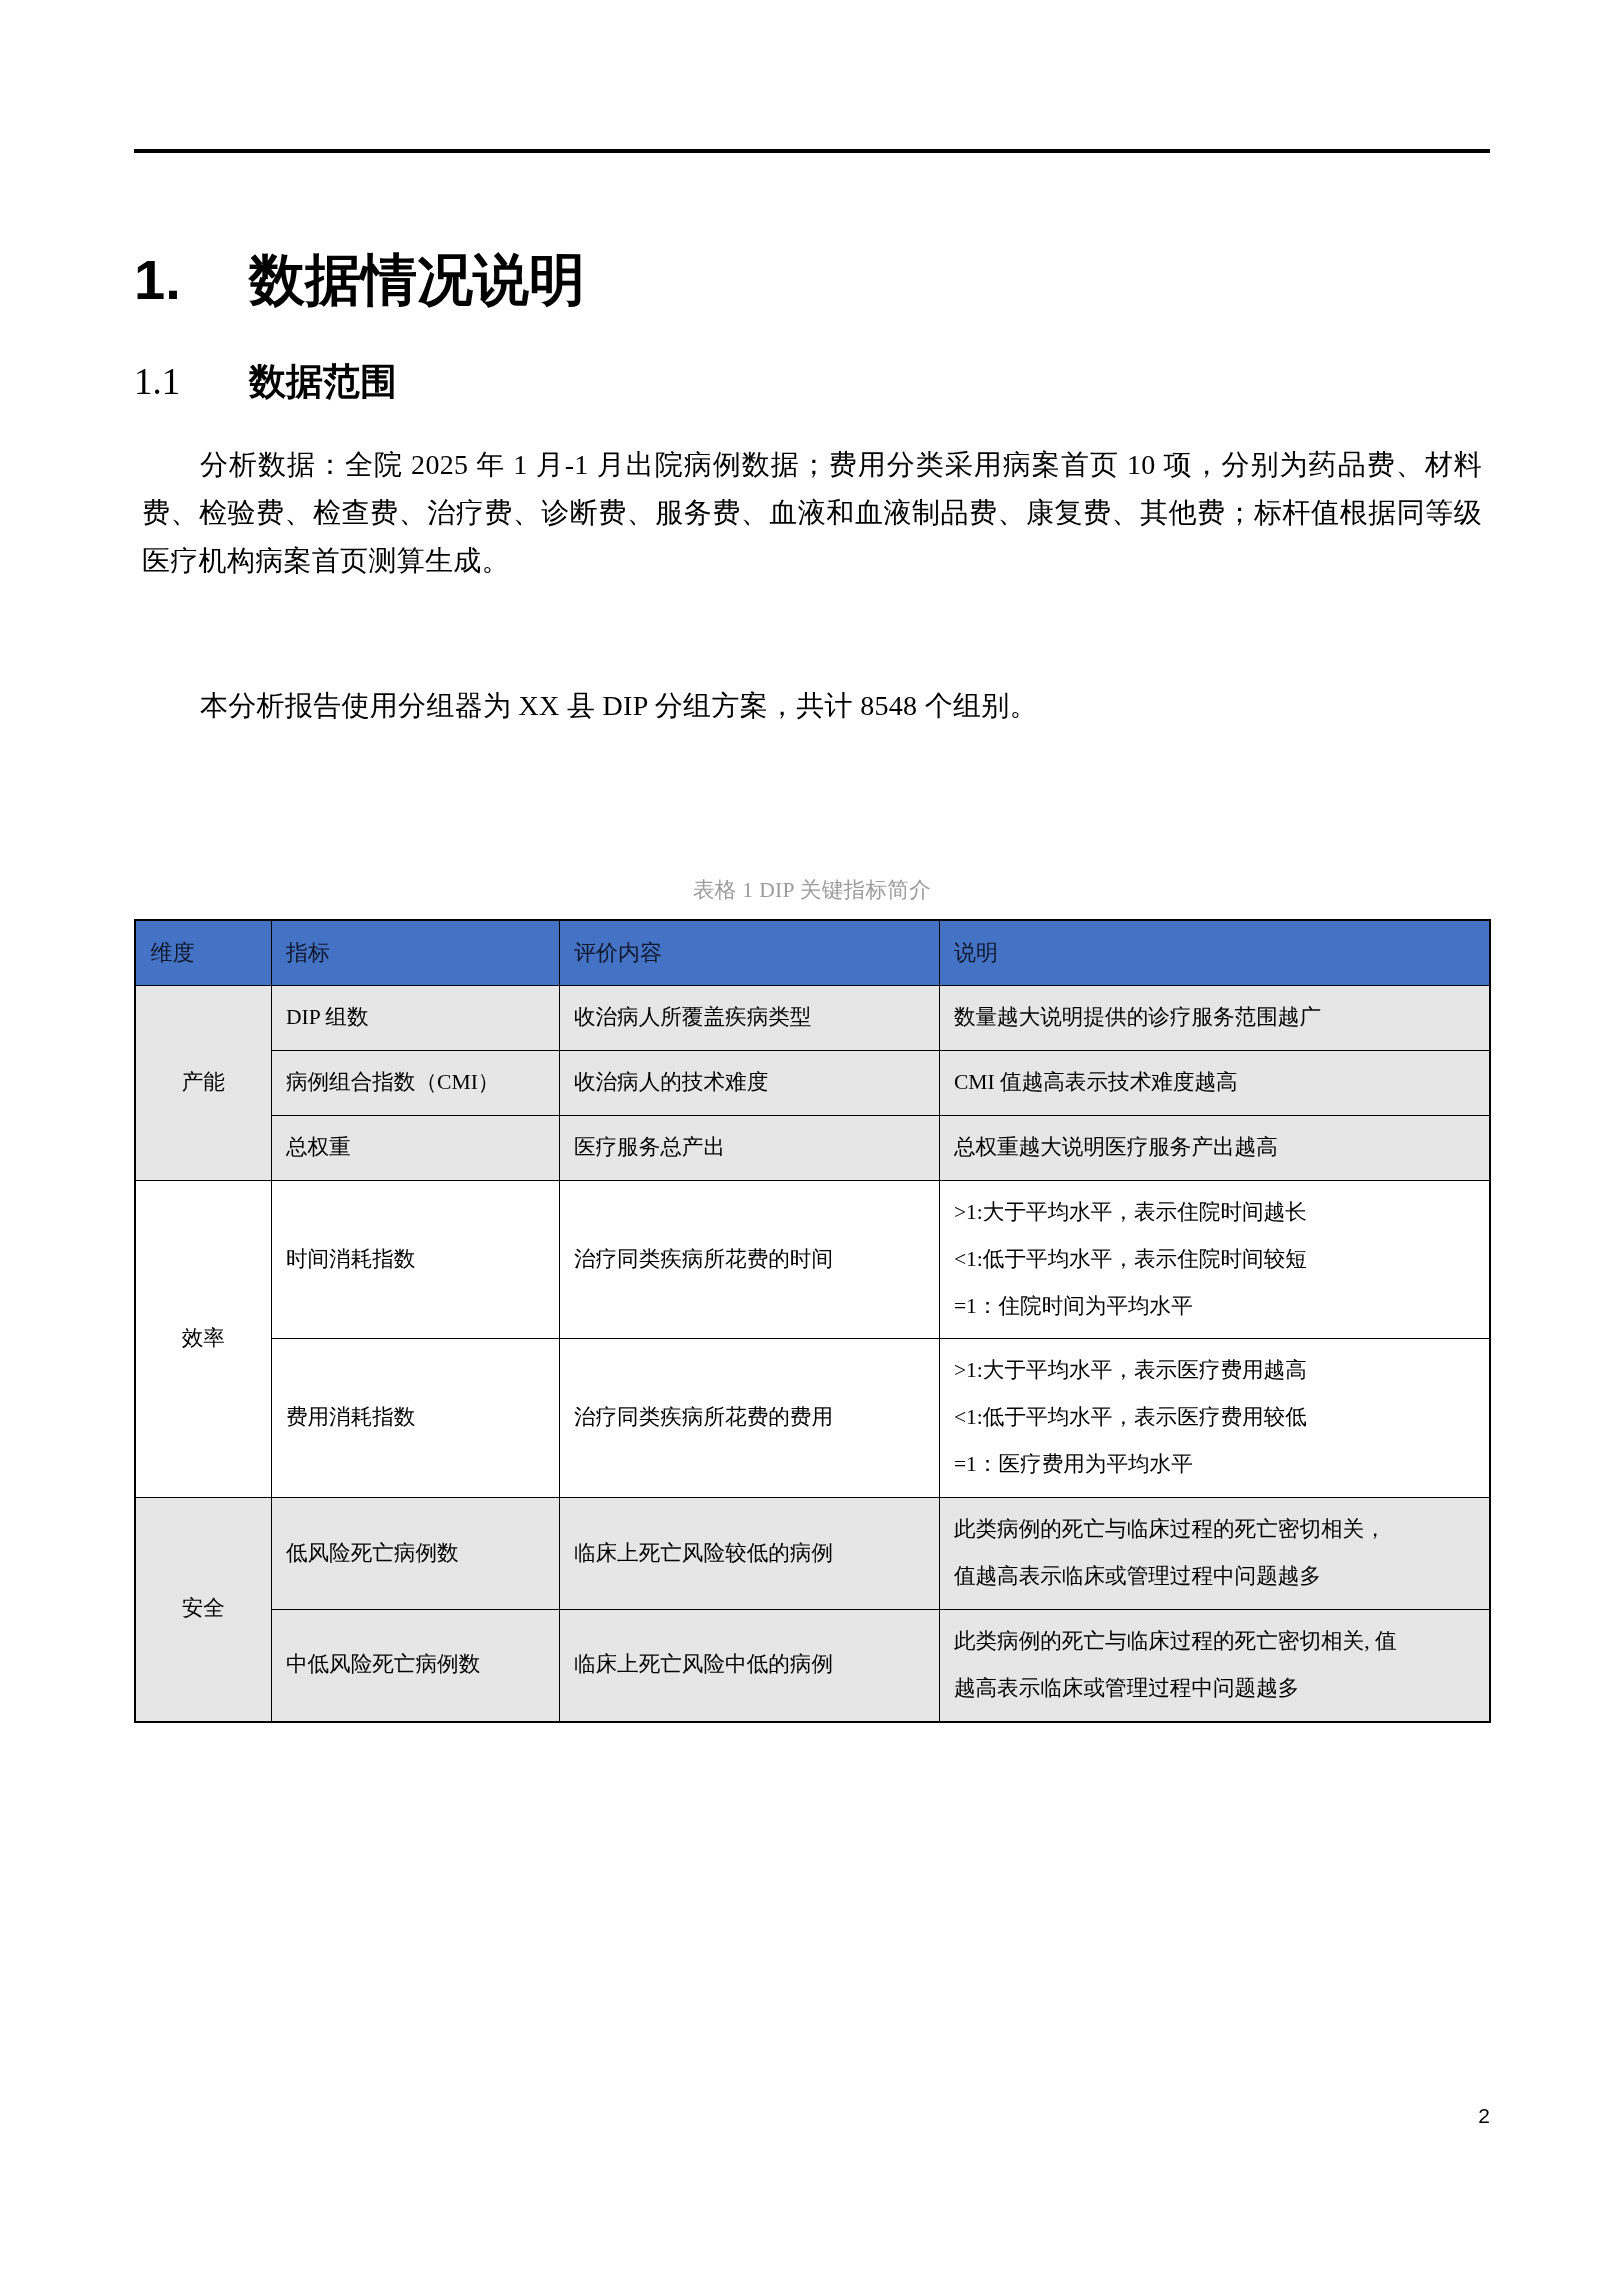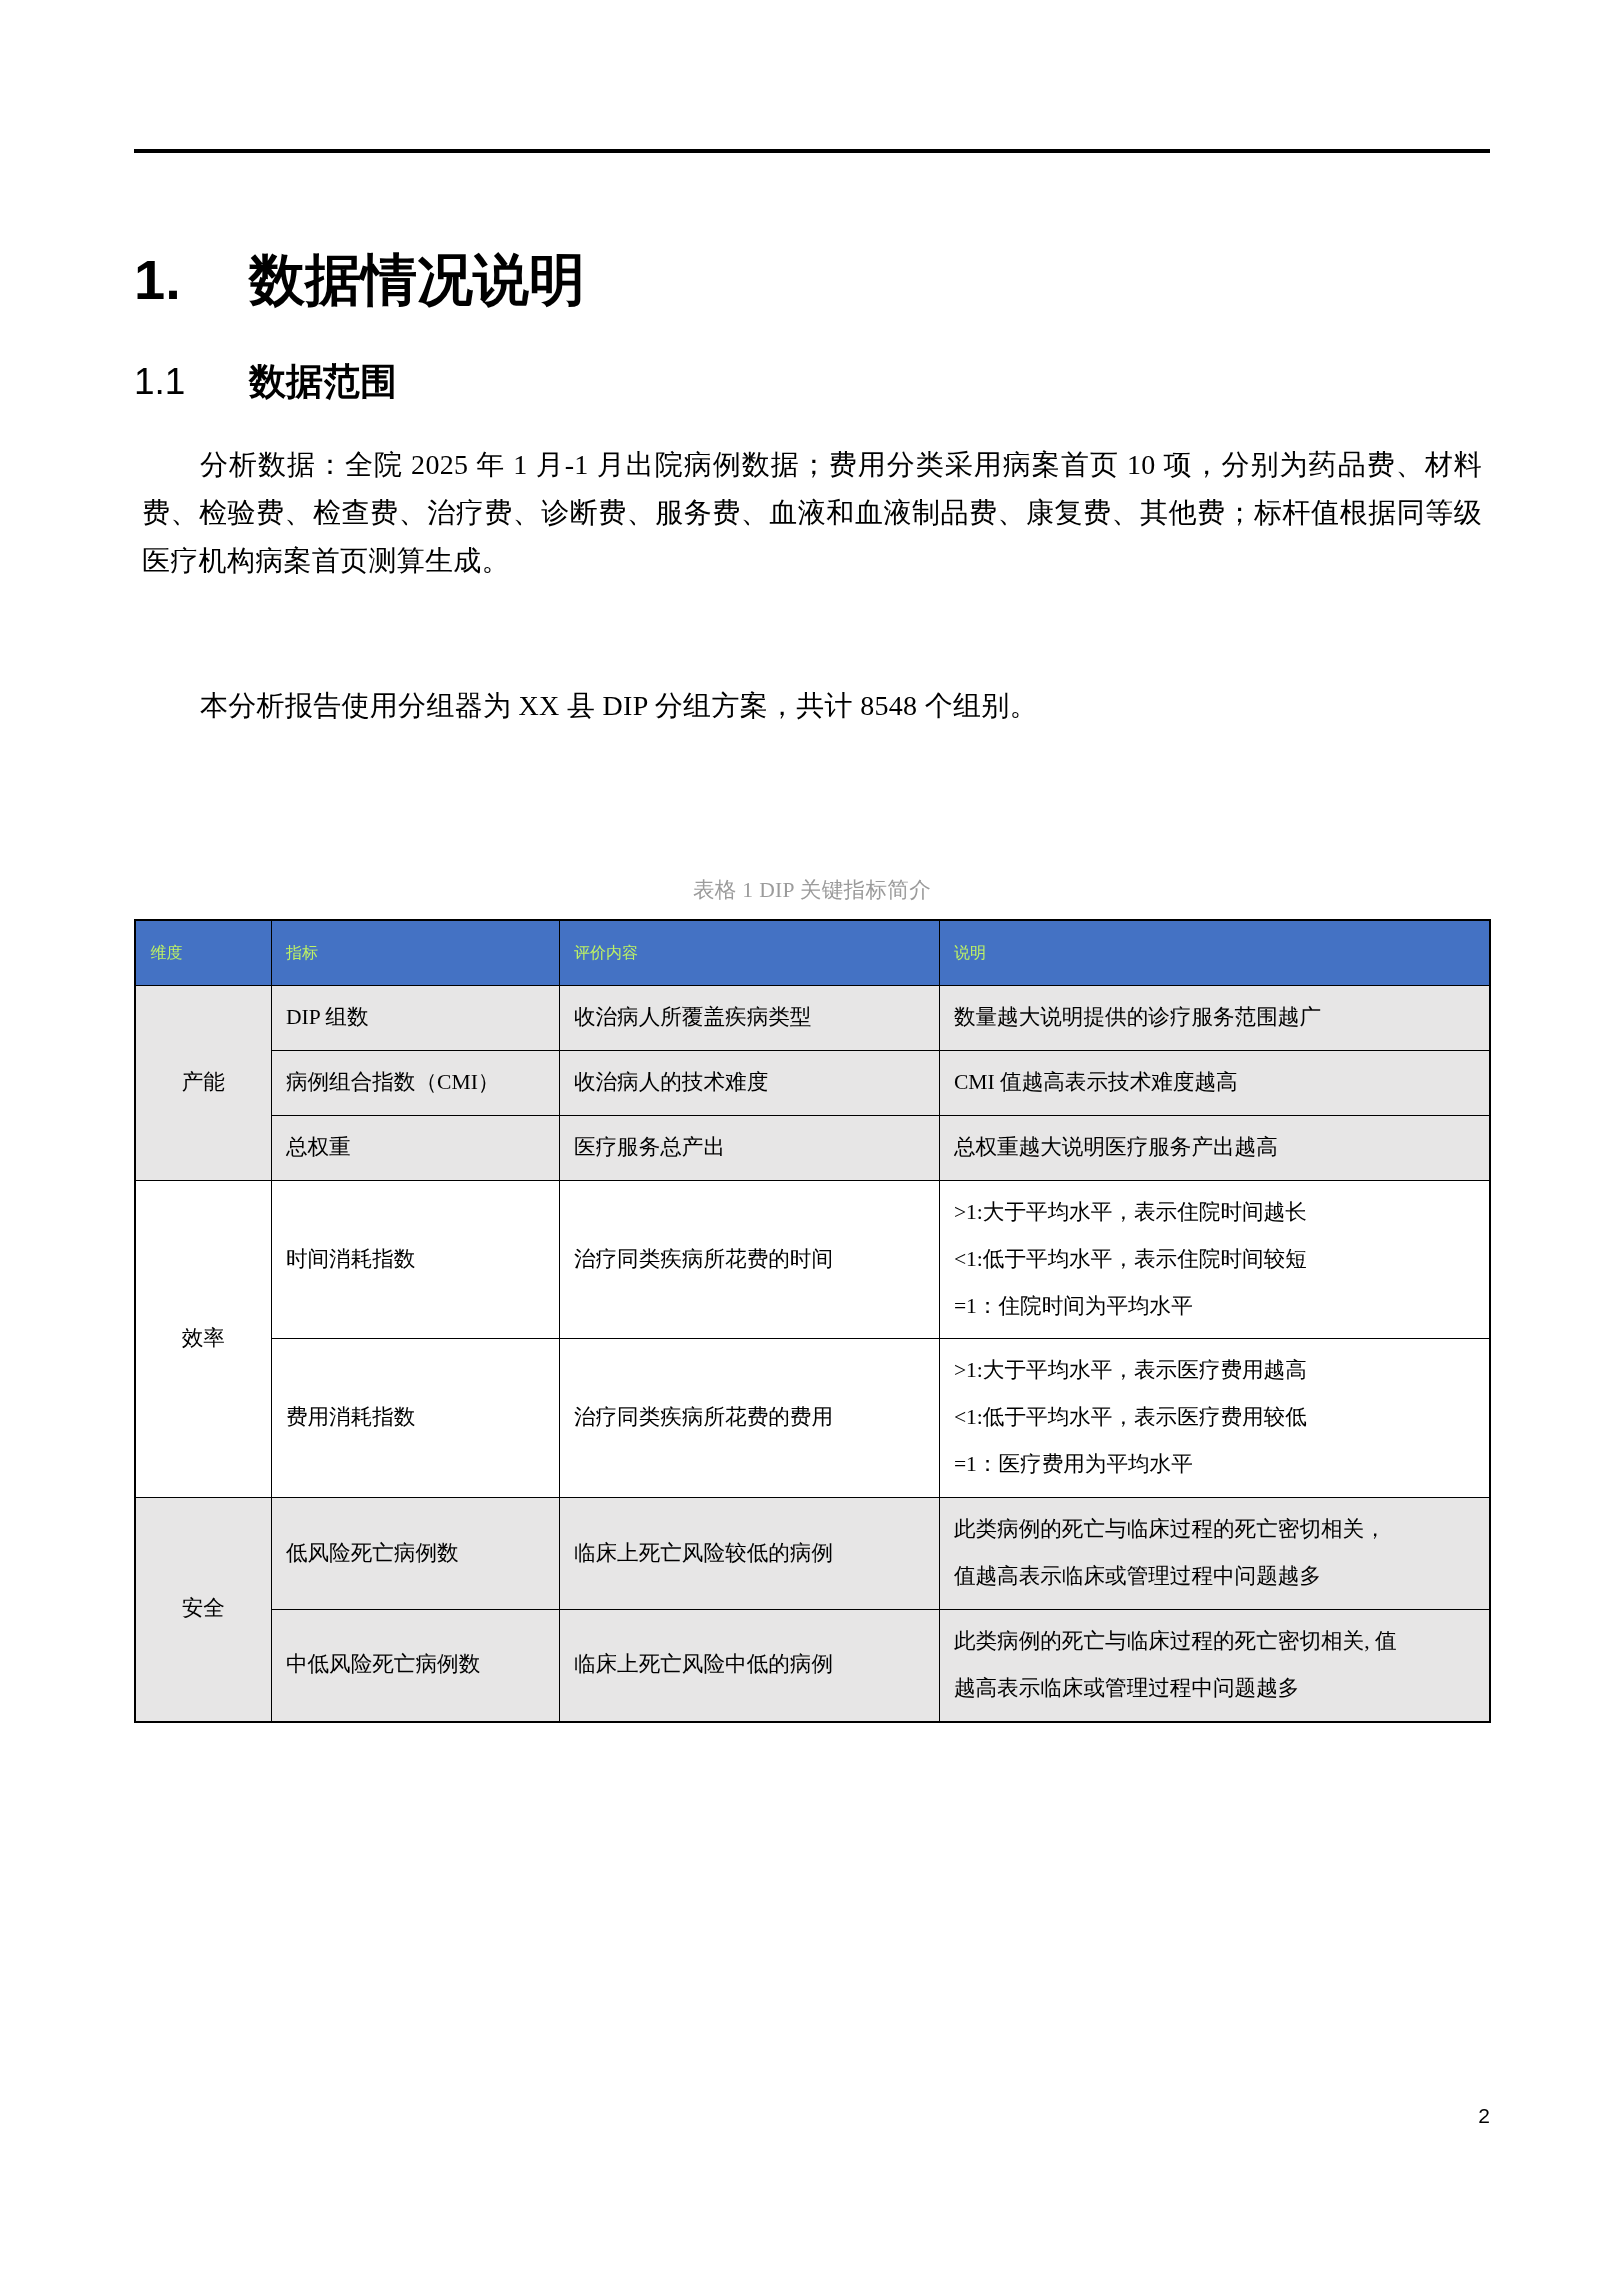--- a/index.html
+++ b/index.html
@@ -65,21 +65,21 @@
     align-items: baseline;
   }
   h1.doc-h1 .num {
     width: 115px;
     flex: 0 0 115px;
     font-family: "Liberation Sans", "DejaVu Sans", sans-serif;
   }
 
   h2.doc-h2 {
     margin: 0;
-    font-family: Liberation Sans, sans-serif;
+    font-family: Liberation Serif, serif;
     font-size: 37px;
     font-weight: 700;
     line-height: 1.2;
     display: flex;
     align-items: baseline;
   }
   h2.doc-h2 .num {
     width: 115px;
     flex: 0 0 115px;
     font-weight: 400;
@@ -132,22 +132,22 @@
 
   table.dip-table th,
   table.dip-table td {
     border: 1.3px solid #000000;
     padding: 0;
     vertical-align: middle;
   }
 
   table.dip-table thead th {
     background: #4472C4;
-    color: #bef264;
-    font-size: 16px;
+    color: #0f172a;
+    font-size: 22px;
     font-weight: 400;
     text-align: left;
     height: 64px;
     padding: 0 14.4px;
     border-color: #000000;
   }
 
   table.dip-table tbody td {
     font-size: 21.6px;
     line-height: 1.75;

